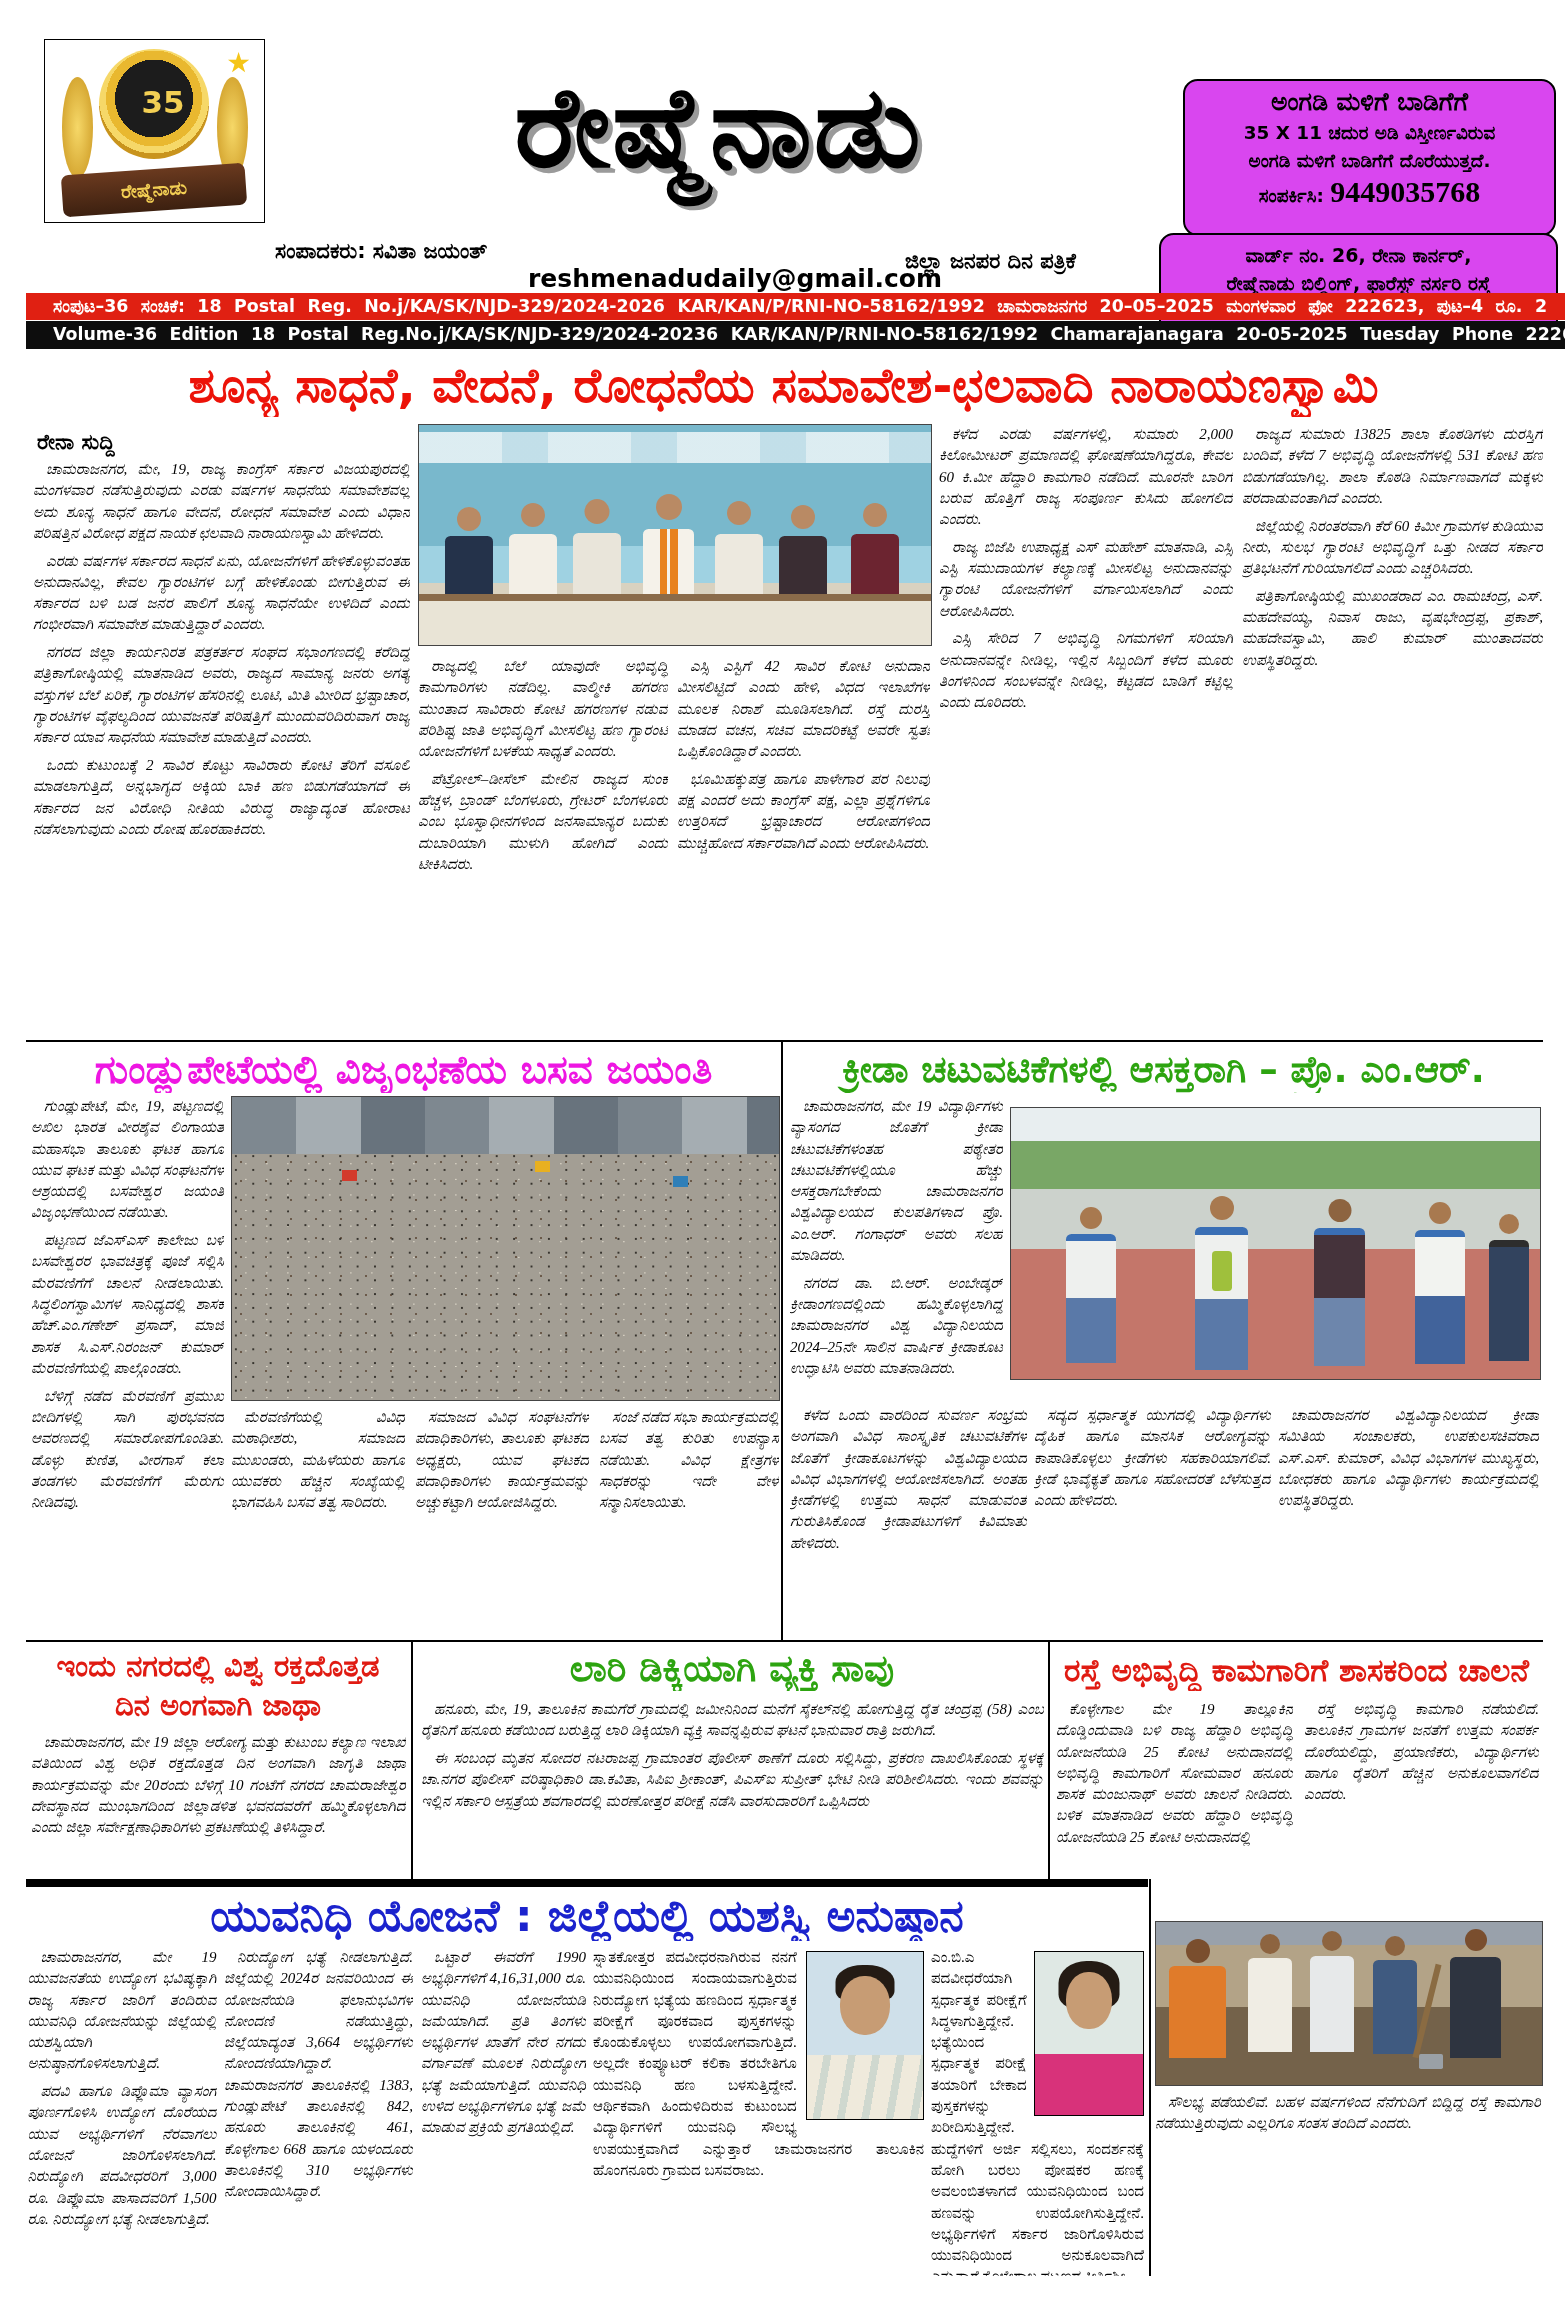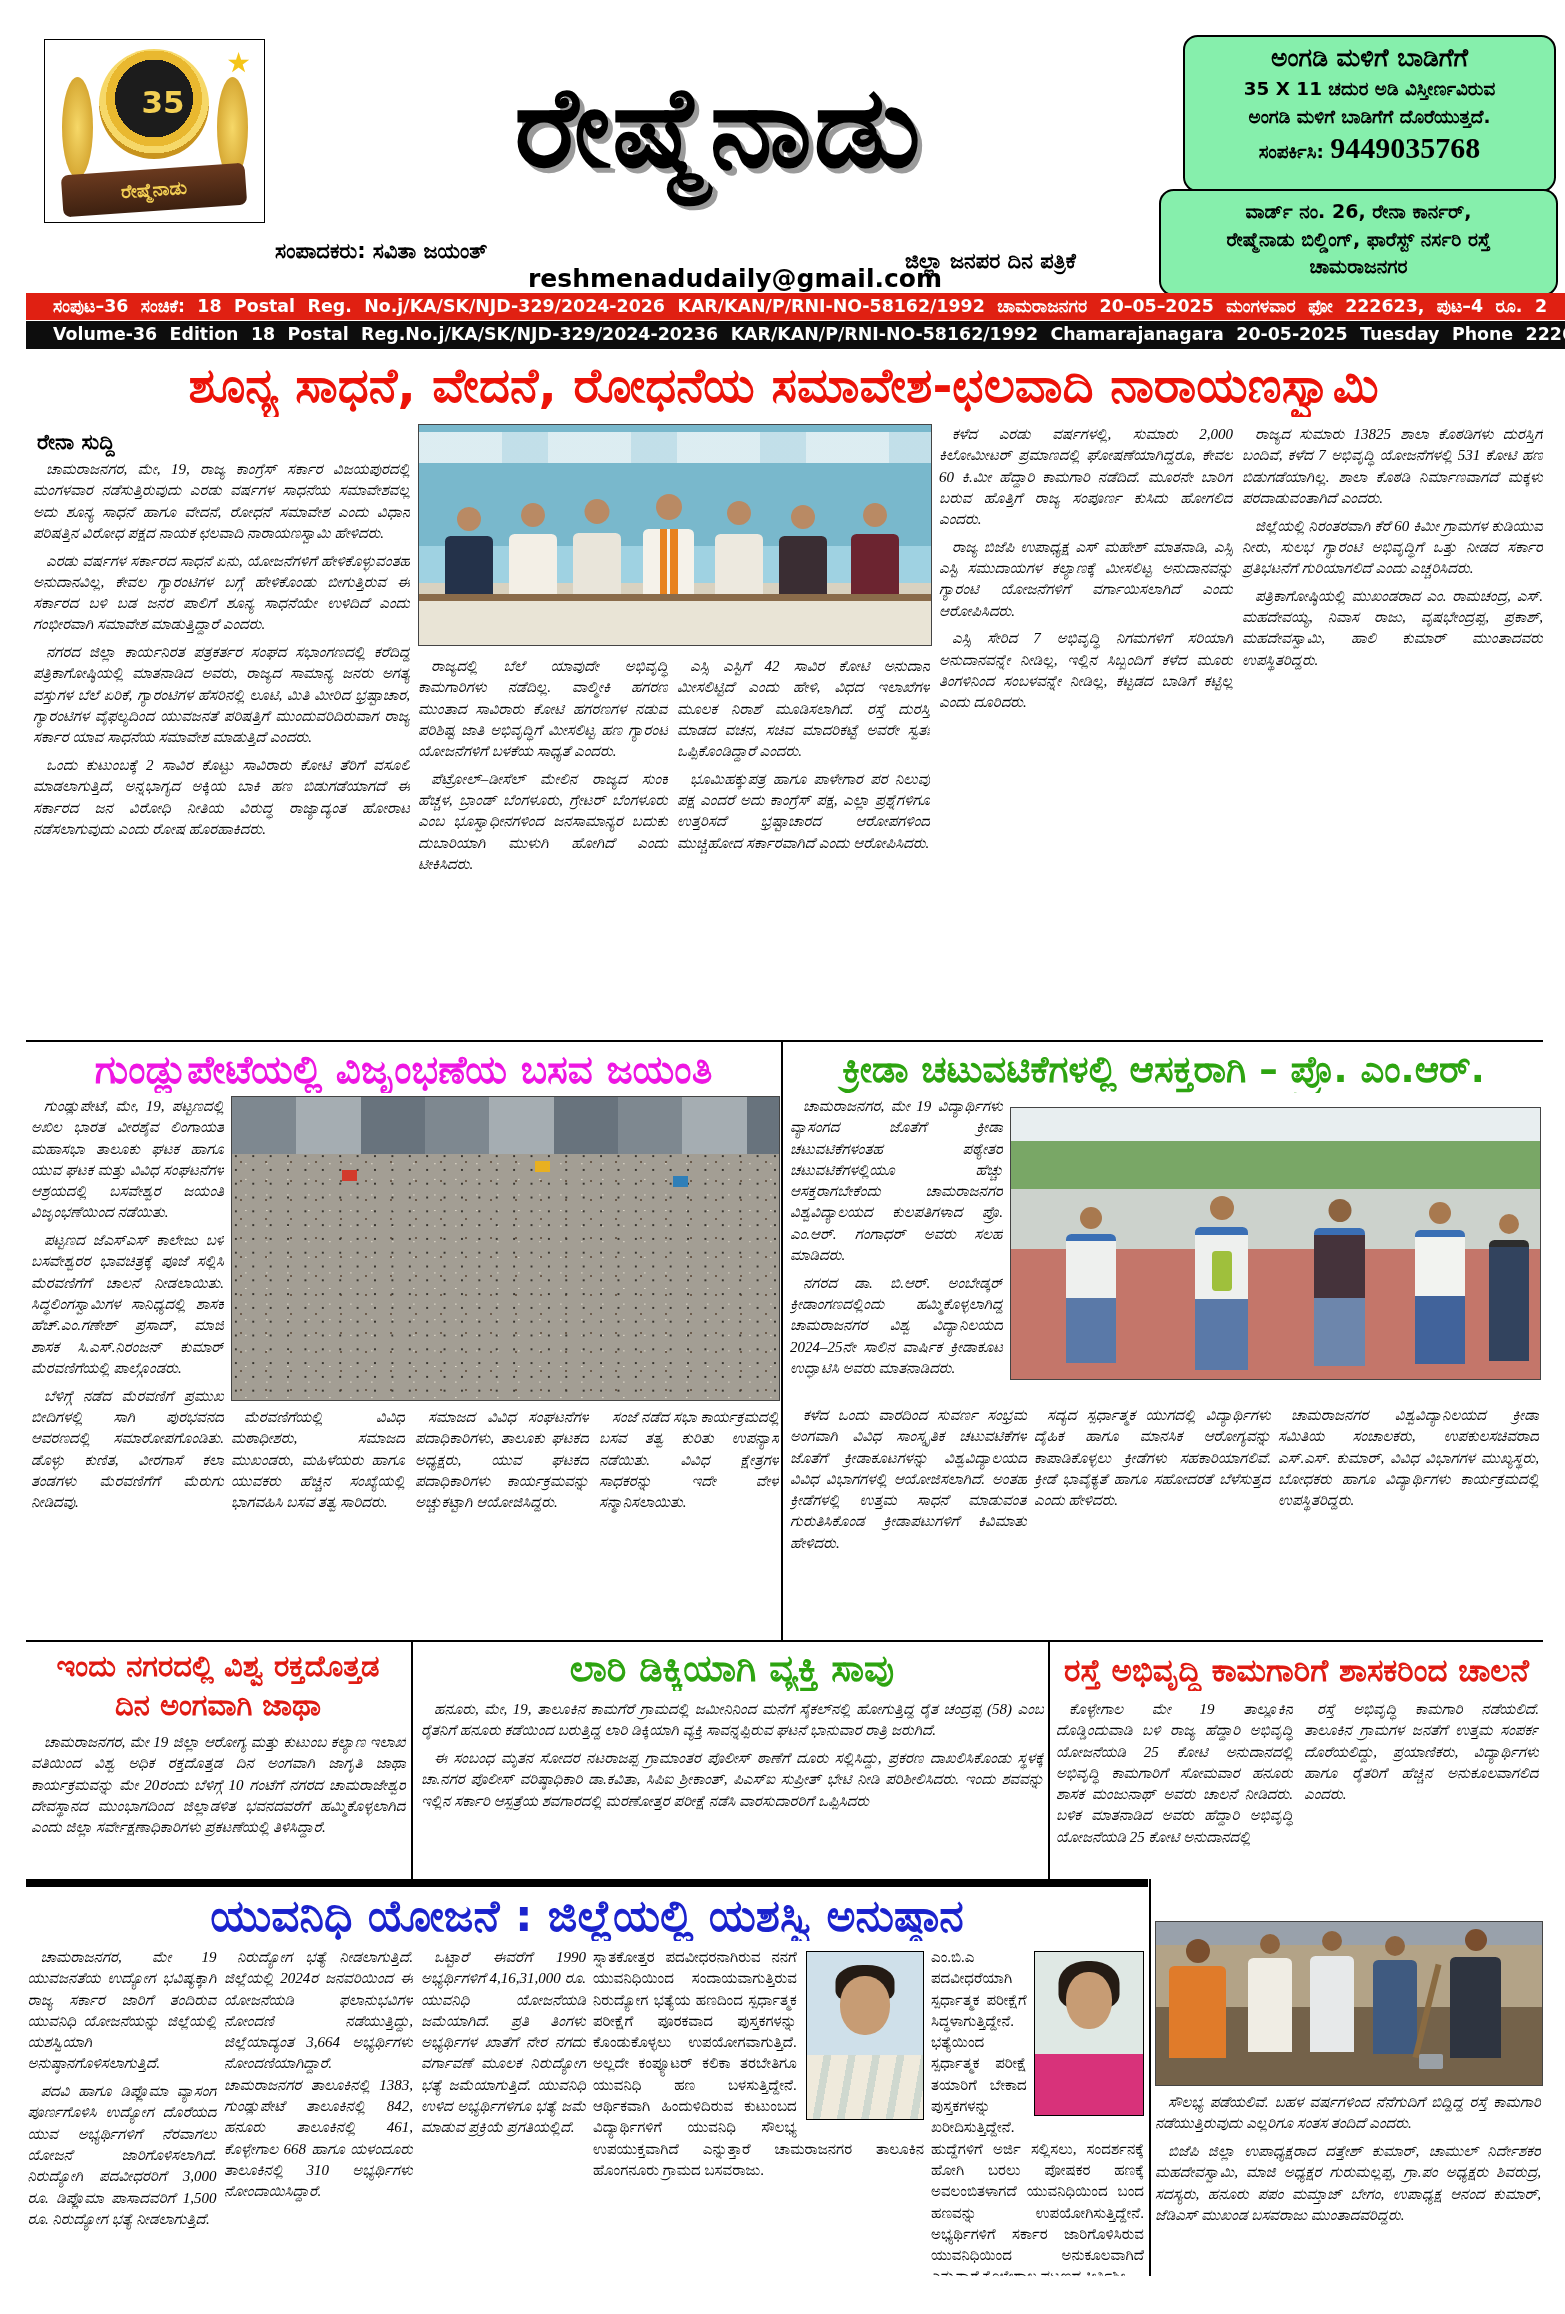--- a/index.html
+++ b/index.html
@@ -20,22 +20,22 @@
   #logo-leaf-l{left:16.5px;} #logo-leaf-r{right:16.5px;}
   #logo-star{position:absolute;right:13px;top:5.5px;color:#f5c518;font-size:27.5px;}
   #logo-ribbon{position:absolute;left:16.5px;bottom:11px;width:184px;height:42px;border-radius:7.3px;
       background:linear-gradient(#6b3a1f,#3c2010);transform:rotate(-4deg);
       color:#f3cf54;font:bold 18.4px "DejaVu Sans",sans-serif;text-align:center;line-height:42px;overflow:hidden;}
   #masthead{left:264px;top:37px;width:909px;height:180px;text-align:center;
       font:bold 112px "DejaVu Serif","DejaVu Sans",serif;line-height:180px;letter-spacing:1.8px;
       text-shadow:4.6px 4.6px 0 #9a9a9a;overflow:hidden;}
   .hdr-line{font:bold 21px "DejaVu Sans",sans-serif;white-space:nowrap;}
   #email-line{font:bold 25px "DejaVu Sans",sans-serif;text-align:center;}
-  .rbox{border:2.8px solid #000;border-radius:14.7px;background:#86efac;text-align:center;
-        font-family:"DejaVu Sans",sans-serif;overflow:hidden;}
+  .rbox{border:2.8px solid #000;border-radius:14.7px;background:#d946ef;text-align:center;
+        font-family:"DejaVu Sans",sans-serif;overflow:hidden;margin-top:44px;}
   #ad-box{left:1183px;top:35px;width:369px;height:147px;padding-top:5.5px;}
   #ad-box .l1{font-size:25px;font-weight:bold;}
   #ad-box .l2,#ad-box .l3{font-size:18.4px;font-weight:bold;margin-top:5.5px;}
   #ad-box .l4{font-size:18.4px;font-weight:bold;margin-top:3.7px;}
   #ad-box .phone{font:bold 30px "Liberation Serif",serif;}
   #addr-box{left:1159px;top:189px;width:395px;height:96px;padding-top:7.3px;}
   #addr-box div{font-size:19px;font-weight:bold;line-height:27.5px;}
   
   .bar{color:#fff;font:bold 17.4px "DejaVu Sans",sans-serif;white-space:nowrap;overflow:hidden;
        line-height:27px;padding:0 27px;word-spacing:6.4px;}
@@ -328,17 +328,16 @@
       </div>
     <div class="fig" style="left:294px;bottom:27.5px;width:51px;height:129px;">
         <div class="head" style="width:22px;height:22px;background:#7a4e2e;"></div>
         <div class="torso" style="height:101px;background:#2e3440;"></div>
       </div>
     <div style="position:absolute;left:268px;bottom:26px;width:5.5px;height:96px;background:#8a6b42;transform:rotate(14deg);"></div>
     <div style="position:absolute;left:263px;bottom:16.5px;width:24px;height:14.7px;background:#9aa0a6;border-radius:1.8px;"></div>
   </div>
   <div class="abs col body-text" style="left:1155px;top:2092px;width:386px;height:184px;">
     <p>ಸೌಲಭ್ಯ ಪಡೆಯಲಿವೆ. ಬಹಳ ವರ್ಷಗಳಿಂದ ನೆನೆಗುದಿಗೆ ಬಿದ್ದಿದ್ದ ರಸ್ತೆ ಕಾಮಗಾರಿ ನಡೆಯುತ್ತಿರುವುದು ಎಲ್ಲರಿಗೂ ಸಂತಸ ತಂದಿದೆ ಎಂದರು.</p>
-    <p>ಬಿಜೆಪಿ ಜಿಲ್ಲಾ ಉಪಾಧ್ಯಕ್ಷರಾದ ದತ್ತೇಶ್ ಕುಮಾರ್, ಚಾಮುಲ್ ನಿರ್ದೇಶಕರ ಮಹದೇವಸ್ವಾಮಿ, ಮಾಜಿ ಅಧ್ಯಕ್ಷರ ಗುರುಮಲ್ಲಪ್ಪ, ಗ್ರಾ.ಪಂ ಅಧ್ಯಕ್ಷರು ಶಿವರುದ್ರ, ಸದಸ್ಯರು, ಹನೂರು ಪಪಂ ಮಮ್ತಾಜ್ ಬೇಗಂ, ಉಪಾಧ್ಯಕ್ಷ ಆನಂದ ಕುಮಾರ್, ಜೆಡಿಎಸ್ ಮುಖಂಡ ಬಸವರಾಜು ಮುಂತಾದವರಿದ್ದರು.</p>
   </div>
 
 </div>
 
 
 </body></html>

